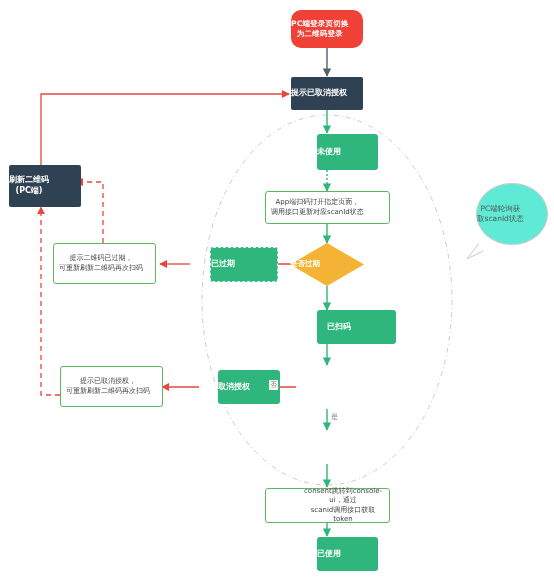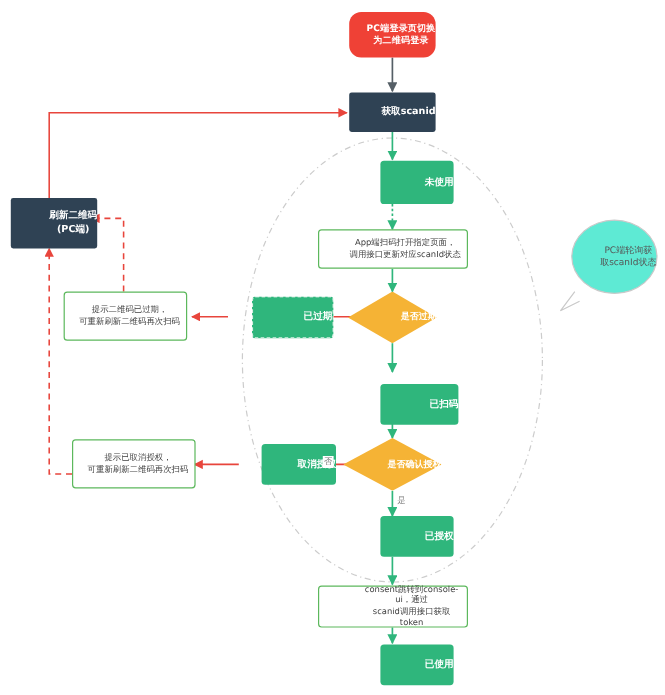--- a/index.html
+++ b/index.html
@@ -18,21 +18,21 @@
     position:absolute;
     left:0;top:0;
     width:554px;height:579px;
     pointer-events:none;
   }
   .node{
     position:absolute;
     box-sizing:border-box;
     display:flex;
     align-items:center;
-    justify-content:flex-end;
+    justify-content:flex-start;
     text-align:center;
     line-height:1.35;
     z-index:5;
   }
   .node span{display:block;}
 
   
   .n-start{
     background:#ef4136;
     color:#ffffff;
@@ -168,21 +168,21 @@
   </svg>
 
   <div class="node n-start" style="left:291px;top:10px;width:72px;height:38px;">
     <span>
       <span>PC端登录页切换</span>
       <span>为二维码登录</span>
     </span>
   </div>
 
   <div class="node n-dark" style="left:291px;top:77px;width:72px;height:33px;">
-    <span>获取scanid</span>
+    <span>提示已取消授权</span>
   </div>
 
   <div class="node n-dark" style="left:9px;top:165px;width:72px;height:42px;">
     <span>
       <span>刷新二维码</span>
       <span>(PC端)</span>
     </span>
   </div>
 
   <div class="node n-green" style="left:297px;top:134px;width:61px;height:36px;">
@@ -205,46 +205,39 @@
     <span>已过期</span>
   </div>
 
   <div class="node n-note" style="left:53px;top:243px;width:103px;height:41px;">
     <span>
       <span>提示二维码已过期，</span>
       <span>可重新刷新二维码再次扫码</span>
     </span>
   </div>
 
-  <div class="node n-green" style="left:297px;top:320px;width:65px;height:34px;">
+  <div class="node n-green" style="left:297px;top:310px;width:79px;height:34px;padding-left:10px;">
     <span>已扫码</span>
   </div>
 
-  <div class="node n-diamond" style="left:286px;top:365px;width:82px;height:44px;">
-    <span class="dia-shape" style="clip-path:polygon(50% 0%,100% 50%,50% 100%,0% 50%);"></span>
-    <span class="dia-label">是否确认授权</span>
-  </div>
 
   <div class="edge-label" style="left:269px;top:380px;">否</div>
   <div class="edge-label" style="left:330px;top:412px;">是</div>
 
   <div class="node n-green" style="left:198px;top:370px;width:62px;height:34px;">
     <span>取消授权</span>
   </div>
 
   <div class="node n-note" style="left:60px;top:366px;width:103px;height:41px;">
     <span>
       <span>提示已取消授权，</span>
       <span>可重新刷新二维码再次扫码</span>
     </span>
   </div>
 
-  <div class="node n-green" style="left:297px;top:430px;width:61px;height:34px;">
-    <span>已授权</span>
-  </div>
 
   <div class="node n-note" style="left:265px;top:488px;width:125px;height:35px;padding-left:36px;">
     <span>
       <span>consent跳转到console-ui，通过</span>
       <span>scanid调用接口获取token</span>
     </span>
   </div>
 
   <div class="node n-green" style="left:297px;top:537px;width:61px;height:34px;">
     <span>已使用</span>

